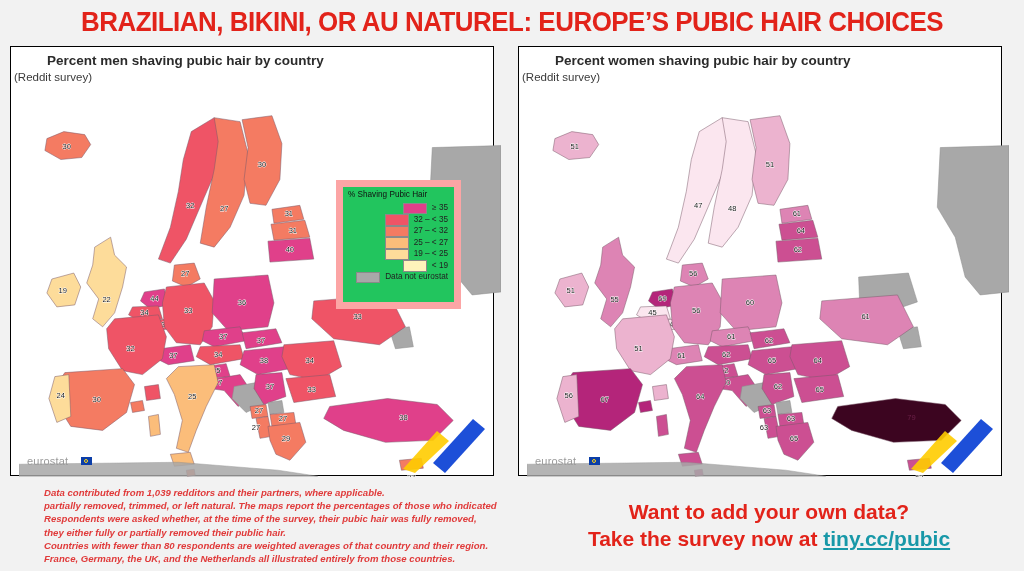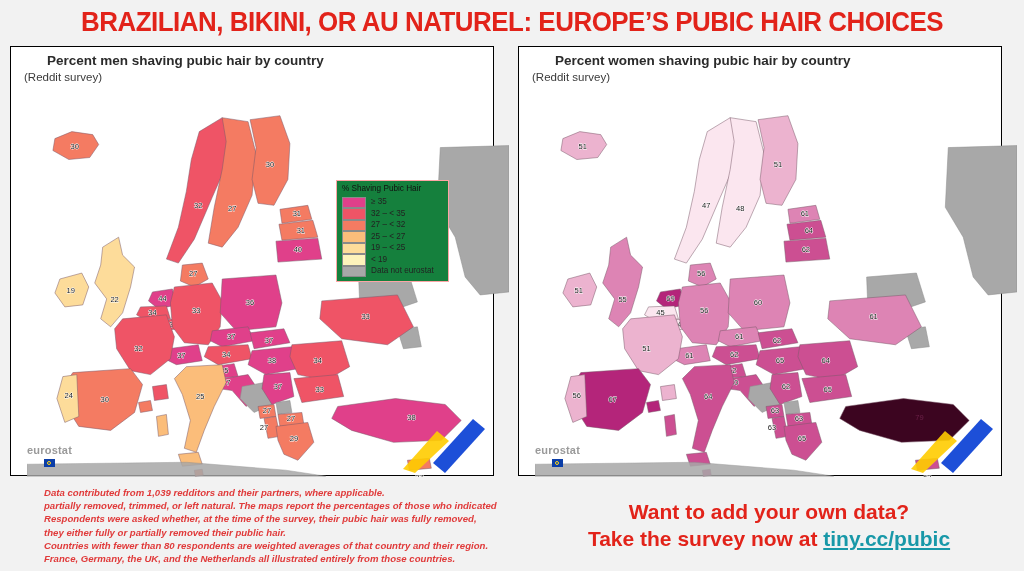--- a/index.html
+++ b/index.html
@@ -25,39 +25,39 @@
     position:absolute;top:46px;width:484px;height:430px;
     background:#ffffff;border:1.5px solid #000;box-sizing:border-box;
   }
   #panel-left{left:10px;}
   #panel-right{left:518px;}
   .panel-title{
     position:absolute;left:9px;top:6px;
     font-size:13.5px;font-weight:bold;color:#2b2b2b;margin-left:27px;
   }
   .panel-sub{
-    position:absolute;left:13px;top:24px;
+    position:absolute;left:3px;top:24px;
     font-size:11.5px;color:#3a3a3a;
   }
-  .mapwrap{position:absolute;left:16px;top:40px;width:100%;height:390px;}
+  .mapwrap{position:absolute;left:8px;top:40px;width:100%;height:390px;}
   .mapsvg{display:block;width:100%;height:100%;}
   .legend{
-    position:absolute;background:#15803d;border:1px solid #fca5a5;
-    padding:4px 6px 4px 5px;
+    position:absolute;background:#22c55e;border:7px solid #fca5a5;
+    padding:4px 6px 19px 5px;
     font-size:8.2px;color:#222;line-height:1.05;
   }
   #legend-left{left:325px;top:133px;width:100px;}
   .legend-title{font-size:8.2px;margin-bottom:3px;color:#111;}
-  .legend-row{display:flex;align-items:center;height:11.5px;}
+  .legend-row{display:flex;align-items:center;height:11.5px;justify-content:flex-end;}
   .swatch{width:22px;height:9.5px;border:0.6px solid #8a8a8a;margin-right:5px;flex:none;}
   .legend-label{font-size:8.2px;white-space:nowrap;}
   .eurostat{
     position:absolute;left:16px;bottom:8px;
-    font-size:11px;color:#9a9a9a;font-weight:bold;letter-spacing:0.2px;
-    display:flex;align-items:center;gap:3px;flex-direction:column;
+    font-size:11px;color:#9a9a9a;font-weight:normal;letter-spacing:0.2px;
+    display:flex;align-items:center;gap:13px;
   }
   .euflag{
     width:11px;height:8px;background:#0b3ea8;position:relative;display:inline-block;
   }
   .euflag::after{
     content:"";position:absolute;left:3px;top:2px;width:4px;height:4px;
     border-radius:50%;border:0.8px solid #ffd617;box-sizing:border-box;
   }
   .corner-deco{position:absolute;right:4px;bottom:2px;width:92px;height:60px;}
   #footnote{

